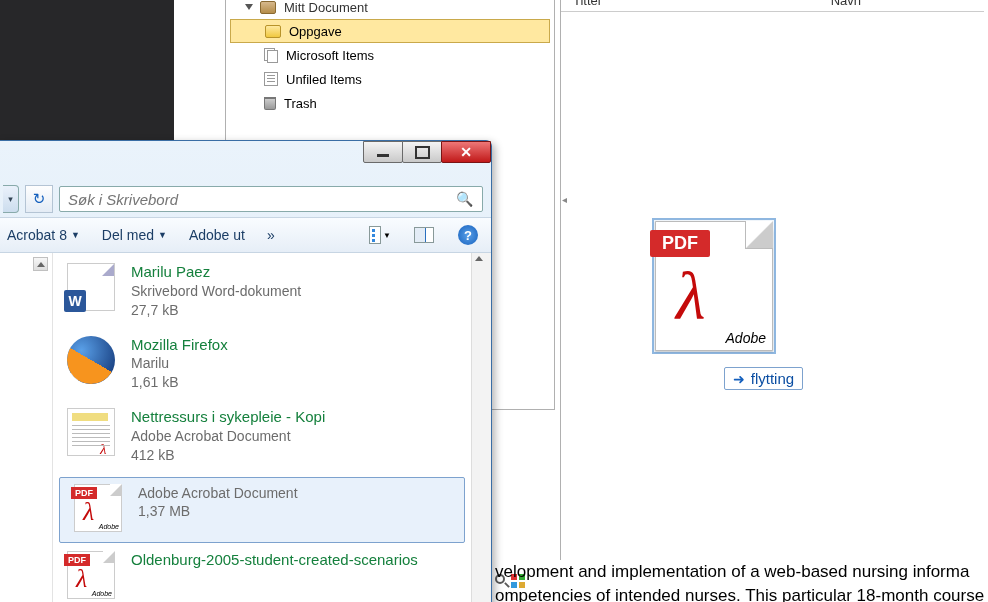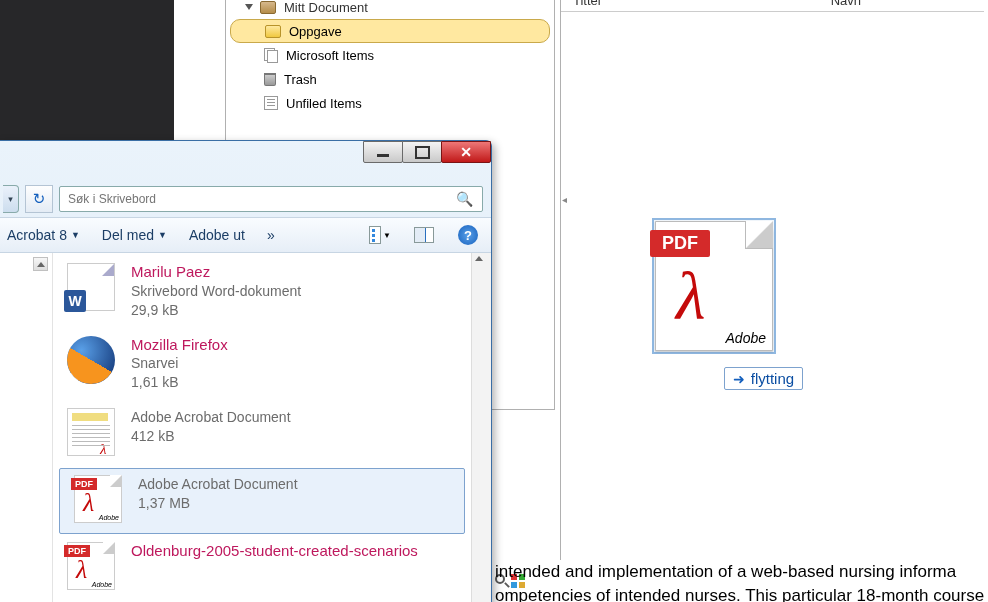--- a/index.html
+++ b/index.html
@@ -6,21 +6,21 @@
 body { width: 988px; height: 602px; background: #fff; overflow: hidden; position: relative; font-size: 13px; }
 
 
 .zotero-back { position: absolute; top: 0; left: 0; right: 0; height: 602px; background: #fff; }
 .dark-sidebar { position: absolute; top: 0; left: 0; width: 174px; height: 145px; background: #272729; }
 .dark-lower { position: absolute; top: 145px; left: 0; width: 174px; height: 375px; background: #f2f2f2; }
 .zotero-tree { position: absolute; top: -10px; left: 225px; width: 330px; border: 1px solid #b0b0b0; background: #fff; padding-bottom: 290px; }
 .ztree-holder { padding: 4px 0; }
 .ztree-row { display: flex; align-items: center; height: 24px; padding-left: 38px; gap: 8px; cursor: default; }
 .ztree-row.root { padding-left: 20px; font-weight: 400; color: #333; }
-.ztree-row.sel { background: #ffe8a0; border: 1px solid #c9a94b; border-radius: 10px; margin: 0 4px; padding-left: 34px; }
+.ztree-row.sel { background: #ffe8a0; border: 1px solid #c9a94b; border-radius: 0; margin: 0 4px; padding-left: 34px; }
 .ztree-row.sel + .ztree-row { }
 .tri { width: 0; height: 0; border-top: 4px solid transparent; border-bottom: 4px solid transparent; border-left: 6px solid #555; }
 .tri.down { transform: rotate(90deg); }
 .folder-ico { width: 16px; height: 13px; background: linear-gradient(#ffe9a0,#f0c840); border: 1px solid #b8932a; border-radius: 2px; }
 .folder-ico.brown { background: linear-gradient(#d6b88c,#b58d4a); border-color: #8a6a32; }
 .dup-ico, .unfiled-ico, .trash-ico { width: 14px; height: 14px; }
 .dup-ico { background: none; position: relative; }
 .dup-ico::before, .dup-ico::after { content:""; position:absolute; width:9px; height:11px; border:1px solid #999; background:#fff; }
 .dup-ico::after { left:3px; top:2px; }
 .unfiled-ico { border:1px solid #999; background:#fff; position:relative; }
@@ -62,21 +62,21 @@
 .wbtn.close { background:linear-gradient(#e77,#c11919); width:50px; border-color:#7a1414; }
 .wbtn.min::before { content:""; width:12px; height:3px; background:#333; margin-top:6px; }
 .wbtn.max::before { content:""; width:11px; height:9px; border:2px solid #333; }
 .wbtn.close::before { content:"✕"; color:#fff; font-weight:bold; font-size:14px; }
 
 .ex-toolbar1 { height:36px; display:flex; align-items:center; padding:0 8px; gap:6px; }
 .hist { display:flex; }
 .hist-dd { width:16px; height:28px; background:linear-gradient(#eaf1fb,#cde); border:1px solid #8aa; border-left:none; border-radius:0 4px 4px 0; display:flex; align-items:center; justify-content:center; font-size:9px; color:#345; }
 .refresh-btn { width:28px; height:28px; background:linear-gradient(#fefefe,#e4ecf5); border:1px solid #b4c4d4; display:flex; align-items:center; justify-content:center; color:#1560bd; font-size:15px; }
 .search { flex:1; height:26px; background:#fff; border:1px solid #8aa; border-radius:2px; display:flex; align-items:center; padding:0 8px; }
-.search input { border:none; flex:1; font-size:12px; color:#0f766e; outline:none; }
+.search input { border:none; flex:1; font-size:15px; color:#0f766e; font-style:italic; outline:none; }
 .search .mag { color:#2a5fad; font-size:14px; }
 
 .ex-toolbar2 { height:36px; background:linear-gradient(#f9fcff,#e6eef7); border-top:1px solid #c7d5e3; border-bottom:1px solid #c7d5e3; display:flex; align-items:center; padding:0 12px; gap:22px; }
 .tb-item { color:#1c3e66; font-size:14px; display:flex; align-items:center; gap:4px; }
 .tb-item .dd { font-size:9px; color:#1c3e66; }
 .tb-spacer { flex:1; }
 .tb-icon { width:22px; height:22px; display:flex; align-items:center; justify-content:center; }
 .view-ico { width:26px; height:18px; border:1px solid #899; background:#fff; position:relative; }
 .view-ico::before { content:""; position:absolute; left:2px; top:2px; width:3px; height:3px; background:#38d; box-shadow:0 5px 0 #38d,0 10px 0 #38d; }
 .pane-ico { width:20px; height:16px; border:1px solid #899; background:#fff; }
@@ -87,21 +87,21 @@
 .ex-left { width:58px; border-right:1px solid #e3e3e3; position:relative; }
 .ex-left-scrolltop { position:absolute; top:4px; left:38px; width:15px; height:14px; border:1px solid #c0c0c0; background:linear-gradient(#f7f7f7,#ddd); display:flex; align-items:center; justify-content:center; }
 .ex-left-scrolltop::before { content:""; width:0; height:0; border-left:4px solid transparent; border-right:4px solid transparent; border-bottom:5px solid #666; }
 .ex-list { flex:1; padding:4px 0; }
 .ex-scroll { width:20px; border-left:1px solid #ddd; background:#f3f3f3; position:relative; }
 .ex-scroll::before { content:""; position:absolute; top:3px; left:3px; width:0; height:0; border-left:4px solid transparent; border-right:4px solid transparent; border-bottom:5px solid #666; }
 
 .file-row { display:flex; align-items:flex-start; padding:6px 8px 10px 14px; gap:16px; }
 .file-row.sel { background:#e8f1fb; border:1px solid #7da2ce; border-radius:2px; margin:2px 6px; }
 .file-icon { width:48px; height:48px; flex-shrink:0; position:relative; }
-.file-text .name { color:#be185d; font-size:15px; line-height:1.25; }
+.file-text .name { color:#15803d; font-size:15px; line-height:1.25; }
 .file-text .meta { color:#6c6c6c; font-size:14px; line-height:1.35; }
 
 
 .word-doc { background:#fff; border:1px solid #ccc; }
 .word-doc::after { content:"W"; position:absolute; left:-4px; bottom:-2px; width:22px; height:22px; background:#2b579a; color:#fff; display:flex; align-items:center; justify-content:center; font-weight:bold; font-size:14px; border-radius:2px; }
 .word-doc::before { content:""; position:absolute; right:0; top:0; width:12px; height:12px; background:linear-gradient(135deg,#fff 48%,#aac 52%); }
 .ff-ico { border-radius:50%; background:radial-gradient(circle at 30% 30%, #5aa0e8,#0a2a6a); position:relative; overflow:hidden; }
 .ff-ico::after { content:""; position:absolute; inset:0; background: conic-gradient(from 120deg,#f7941e 0 50%,transparent 50%); border-radius:50%; }
 .ff-short { position:absolute; left:-6px; bottom:-6px; width:18px; height:18px; background:#fff; border:1px solid #6a6a6a; display:flex; align-items:center; justify-content:center; font-size:11px; }
 .pdf-doc { background:#fff; border:1px solid #ccc; }
@@ -131,26 +131,26 @@
       </div>
       <div class="ztree-row sel">
         <span class="folder-ico"></span>
         <span>Oppgave</span>
       </div>
       <div class="ztree-row">
         <span class="dup-ico"></span>
         <span>Microsoft Items</span>
       </div>
       <div class="ztree-row">
+        <span class="unfiled-ico"></span>
+        <span>Unfiled Items</span>
+      </div>
+      <div class="ztree-row">
         <span class="trash-ico"></span>
         <span>Trash</span>
-      </div>
-      <div class="ztree-row">
-        <span class="unfiled-ico"></span>
-        <span>Unfiled Items</span>
       </div>
     </div>
   </div>
 
   <div class="zotero-right">
     <div class="zotero-headers">
       <span>Tittel</span>
       <span>Navn</span>
     </div>
     <div class="splitter-dot"></div>
@@ -160,21 +160,21 @@
     <div class="mini-ico loupe-ico"></div>
     <div class="mini-ico grid-ico">
         <span></span>
         <span></span>
         <span></span>
         <span></span>
       </div>
   </div>
 
   <div class="zotero-text">
-    <div>intended and implementation of a web-based nursing informa</div>
+    <div>velopment and implementation of a web-based nursing informa</div>
     <div>ompetencies of intended nurses. This particular 18-month course</div>
   </div>
 
   <div class="left-frag">) (H:</div>
 </div>
 
 <div class="drag-ghost">
   <div class="drag-ghost-wrap">
     <div class="pdf-big">
       <div class="ear"></div>
@@ -236,38 +236,39 @@
   <div class="ex-body">
     <div class="ex-left">
       <div class="ex-left-scrolltop"></div>
     </div>
     <div class="ex-list" id="file-list">
         <div class="file-row">
           <div class="file-icon word-doc"></div>
           <div class="file-text">
             <div class="name">Marilu Paez</div>
             <div class="meta">Skrivebord Word-dokument</div>
-            <div class="meta">29,9 kB</div>
+            <div class="meta">27,7 kB</div>
           </div>
         </div>
         <div class="file-row">
           <div class="file-icon ff-ico">
             <div class="ff-short">↗</div>
           </div>
           <div class="file-text">
             <div class="name">Mozilla Firefox</div>
-            <div class="meta">Snarvei</div>
+            <div class="meta">Marilu</div>
             <div class="meta">1,61 kB</div>
           </div>
         </div>
         <div class="file-row">
           <div class="file-icon plain-pdf">
             <div class="corner"><span class="sw">λ</span></div>
           </div>
           <div class="file-text">
+            <div class="name">Nettressurs i sykepleie - Kopi</div>
             <div class="meta">Adobe Acrobat Document</div>
             <div class="meta">412 kB</div>
           </div>
         </div>
         <div class="file-row sel">
           <div class="file-icon pdf-doc">
             <div class="pbadge">PDF</div>
             <div class="sw">λ</div>
             <div class="ad">Adobe</div>
           </div>

